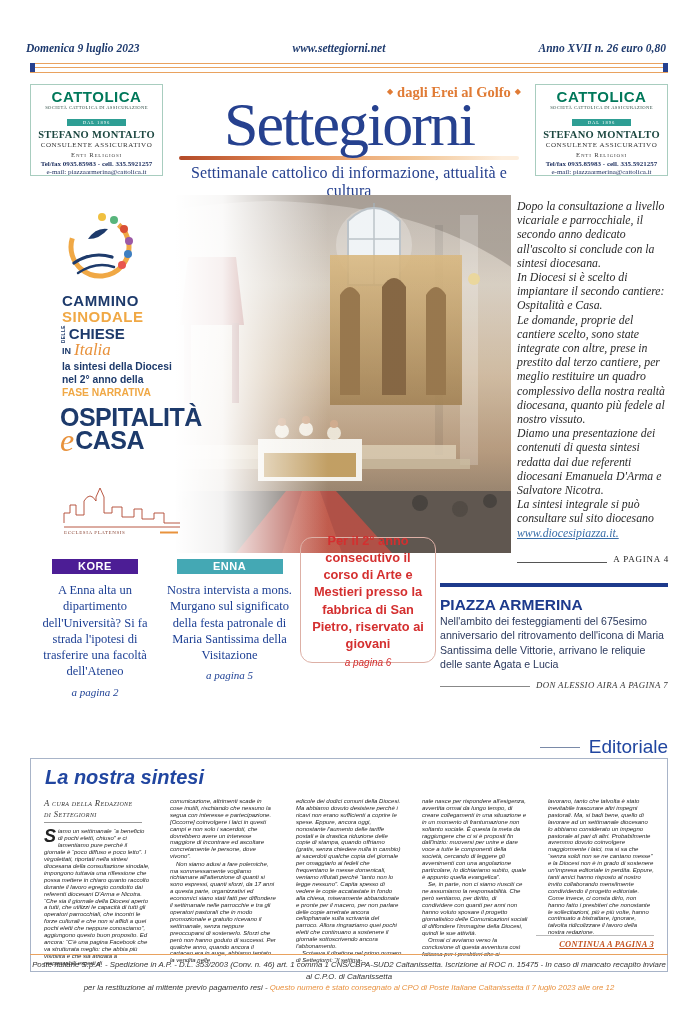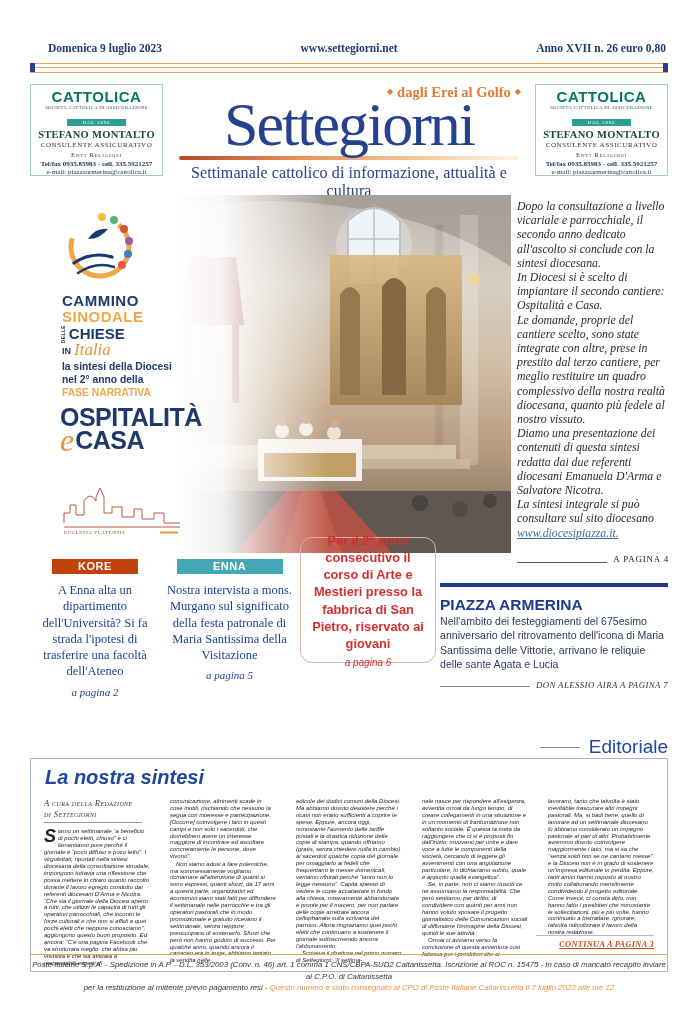--- a/index.html
+++ b/index.html
@@ -1,21 +1,21 @@
 <!DOCTYPE html>
 <html><head>
 <meta charset="utf-8">
 <style>
   html,body{margin:0;padding:0;background:#f2f2f0;}
   .page{position:relative;width:698px;height:1024px;background:#ffffff;margin:0 auto;
         font-family:"Liberation Serif","DejaVu Serif",serif;overflow:hidden;outline:1px solid #e3e3e0;}
 
   
-  .topbar{position:absolute;top:42px;left:48px;right:32px;display:flex;justify-content:space-between;
-          font-weight:bold;font-size:11.5px;color:#1e3a6e;}
+  .topbar{position:absolute;top:42px;left:26px;right:32px;display:flex;justify-content:space-between;
+          font-weight:bold;font-size:11.5px;color:#1e3a6e;font-style:italic;}
   .topbar .issue{font-weight:bold;}
   .topbar .price{font-weight:900;}
   .rules{position:absolute;top:63px;left:30px;right:30px;height:8px;
          border-top:1px solid #e9a25f;border-bottom:1px solid #e9a25f;
          background:linear-gradient(to bottom,transparent 3px,#e9a25f 3px,#e9a25f 4px,transparent 4px);}
   .rules::before,.rules::after{content:"";position:absolute;top:-1px;width:5px;height:9px;background:#26418f;}
   .rules::before{left:0;} .rules::after{right:0;}
 
   
   .masthead{position:absolute;top:84px;left:30px;right:30px;height:106px;display:flex;justify-content:space-between;}
@@ -67,21 +67,21 @@
   .lead-link{color:#3a6ea8;text-decoration:underline;cursor:pointer;}
   .jump-line{display:flex;align-items:flex-end;margin-top:12px;font-style:normal;justify-content:flex-end;}
   .jump-rule{flex:1;border-bottom:1px solid #555;margin:0 6px 3px 0;}
   .jump-text{font-size:9px;letter-spacing:0.8px;color:#222;}
 
   
   .kore{position:absolute;top:556px;left:30px;width:130px;text-align:center;}
   .enna{position:absolute;top:556px;left:163px;width:133px;text-align:center;}
   .t-label{display:inline-block;color:#fff;font-family:"Liberation Sans",sans-serif;font-weight:bold;
            font-size:11px;letter-spacing:0.5px;padding:1px 0 2px;}
-  .kore .t-label{background:#c2410c;width:86px;}
+  .kore .t-label{background:#4c1d95;width:86px;}
   .enna .t-label{background:#44a8b4;width:106px;}
   .t-text{margin-top:8px;font-size:12.5px;line-height:1.3;color:#1c3f94;}
   .t-page{margin-top:6px;font-style:italic;font-size:11px;color:#1c3f94;}
   .redbox{position:absolute;top:537px;left:300px;width:136px;height:126px;border:1px solid #ddb0a6;border-radius:12px;
           box-sizing:border-box;display:flex;flex-direction:column;justify-content:center;text-align:center;padding:6px 8px;}
   .redbox-text{color:#d42f2f;font-family:"Liberation Sans",sans-serif;font-weight:bold;font-size:12.8px;line-height:1.35;}
   .redbox-page{color:#d42f2f;font-family:"Liberation Sans",sans-serif;font-style:italic;font-size:10px;margin-top:5px;}
   .piazza{position:absolute;top:583px;left:440px;width:228px;font-family:"Liberation Sans",sans-serif;}
   .piazza-bar{height:4px;background:#1d3a8c;margin-bottom:9px;}
   .piazza-title{font-size:15.5px;font-weight:bold;color:#1d3a8c;}

